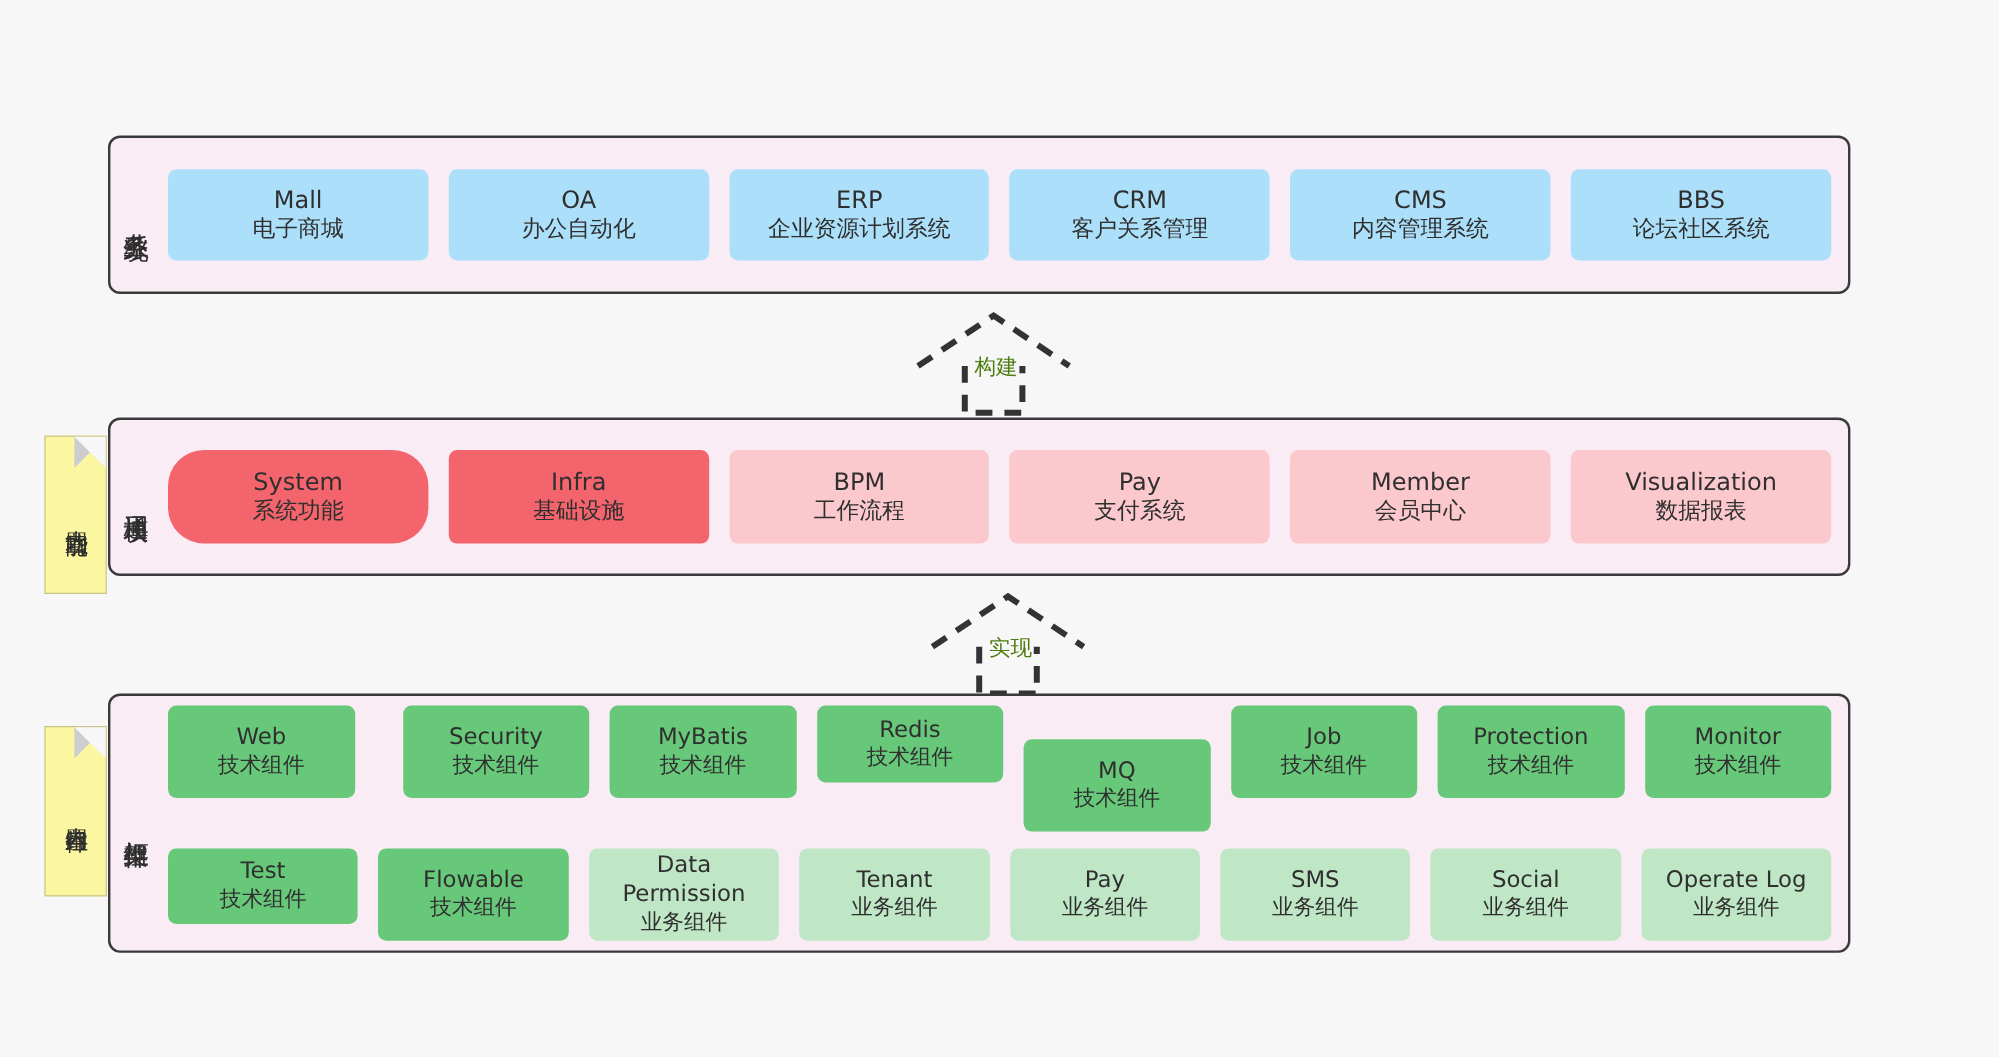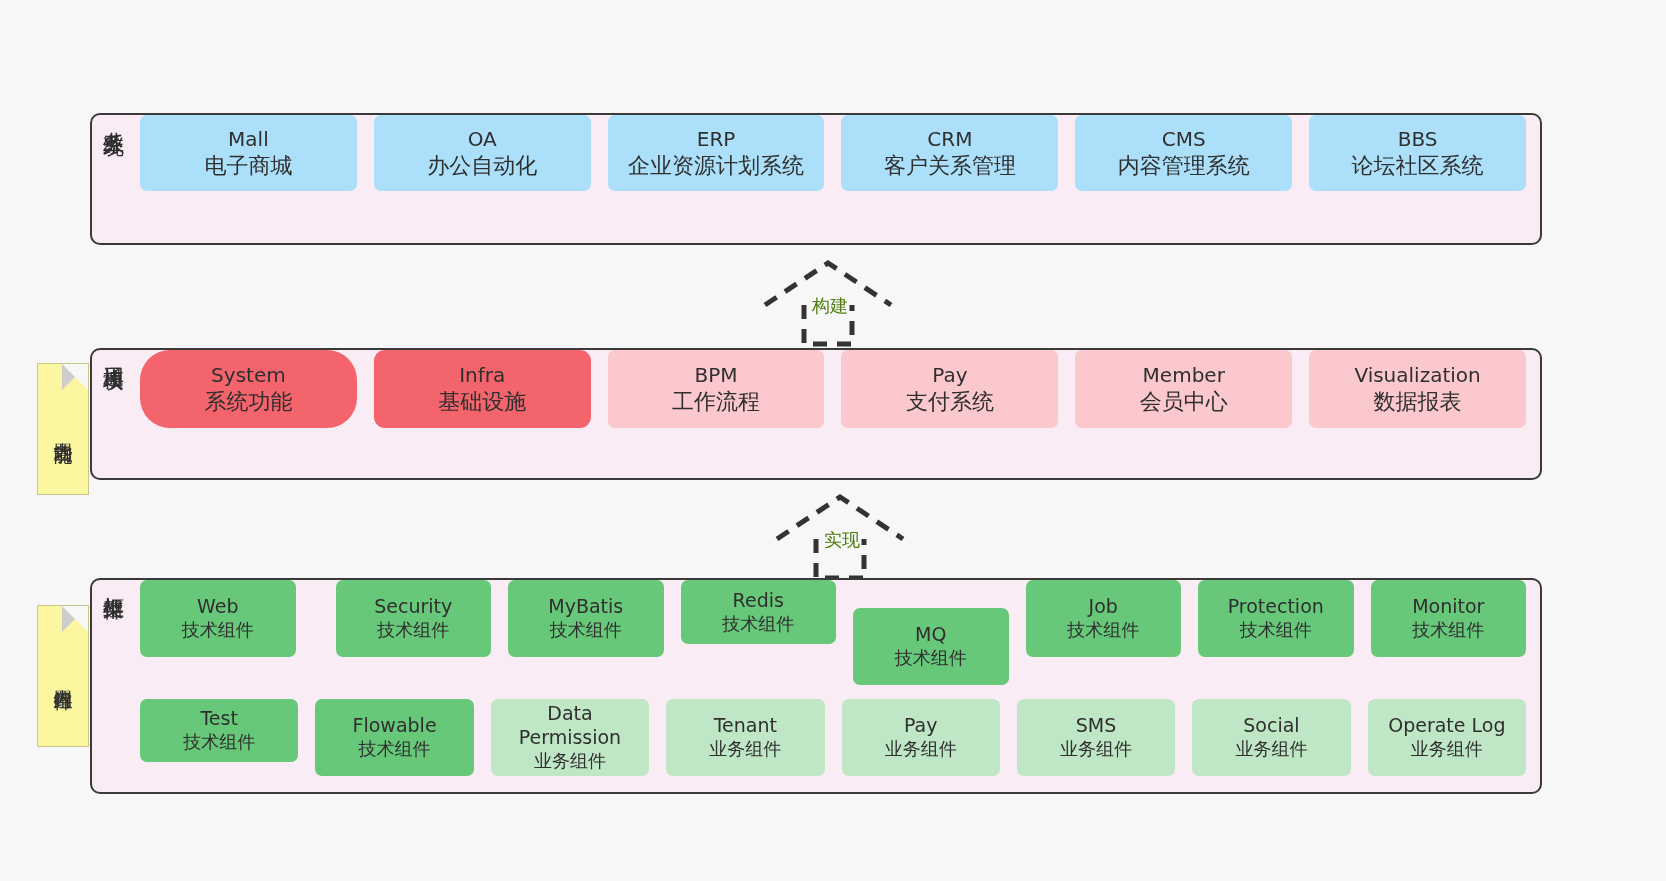--- a/index.html
+++ b/index.html
@@ -25,21 +25,21 @@
 
   
   .layer {
     position: absolute;
     box-sizing: border-box;
     background: #f9ecf5;
     border: 2px solid #3a3a3a;
     border-radius: 10px;
     display: flex;
     flex-direction: row;
-    align-items: flex-start;
+    align-items: center;
   }
   .layer-title {
     flex: 0 0 auto;
     width: 42px;
     display: flex;
     align-items: center;
     justify-content: center;
     font-size: 21px;
     line-height: 1.18;
     letter-spacing: 1px;
@@ -74,21 +74,21 @@
     justify-content: center;
     text-align: center;
     color: #2f2f2f;
     line-height: 1.26;
     padding: 4px 2px;
   }
   .card .en {
     font-size: 20px;
   }
   .card .cn {
-    font-size: 22px;
+    font-size: 19px;
   }
   .card.small .en { font-size: 19px; }
   .card.small .cn { font-size: 18px; }
 
   .c-blue       { background: #ace0fa; }
   .c-red        { background: #f4646c; }
   .c-pink       { background: #fbc8ce; }
   .c-green      { background: #67c87a; }
   .c-lightgreen { background: #bfe6c5; }
 
@@ -188,21 +188,21 @@
   </div>
 
   <div class="layer" id="layer-common-module" style="left:90px; top:348px; width:1452px; height:132px;">
     <div class="layer-title">通用模块</div>
     <div class="layer-body">
       <div class="row">
         <div class="card c-red" style="height:78px;border-radius:30px;">
           <span class="en">System</span>
           <span class="cn">系统功能</span>
         </div>
-        <div class="card c-red" style="height:78px;border-radius:11px;">
+        <div class="card c-red" style="height:78px;">
           <span class="en">Infra</span>
           <span class="cn">基础设施</span>
         </div>
         <div class="card c-pink" style="height:78px;">
           <span class="en">BPM</span>
           <span class="cn">工作流程</span>
         </div>
         <div class="card c-pink" style="height:78px;">
           <span class="en">Pay</span>
           <span class="cn">支付系统</span>

